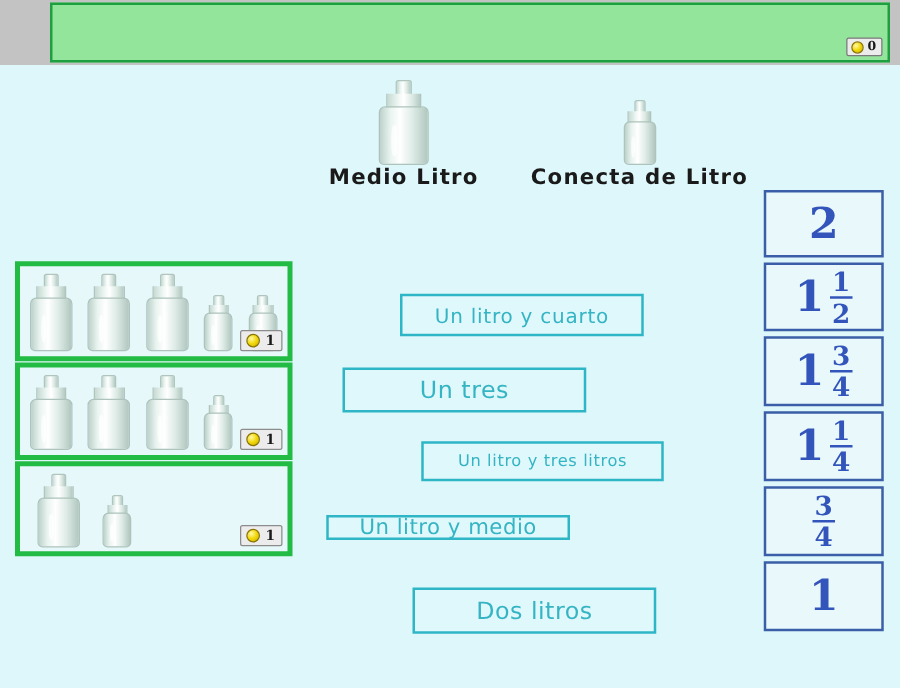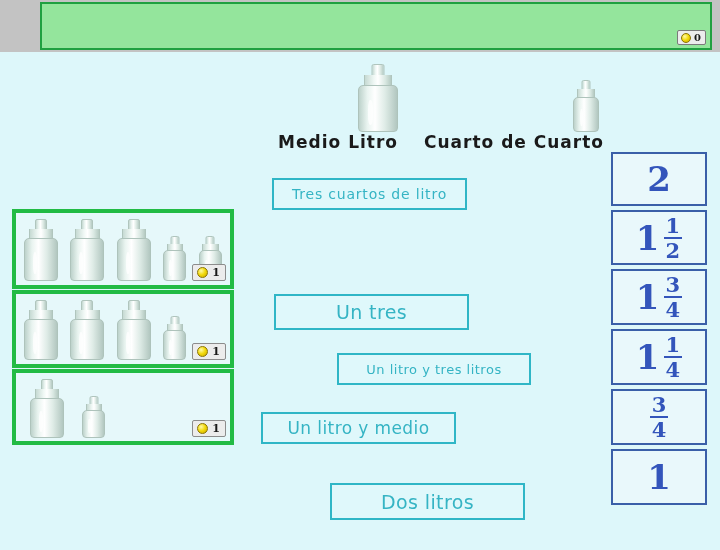--- a/index.html
+++ b/index.html
@@ -124,21 +124,21 @@
     width: 13%;
     top: 32%;
     bottom: 14%;
     background: rgba(255,255,255,0.75);
     border-radius: 40%;
   }
 
   
   .example {
     position: absolute;
-    text-align: right;
+    text-align: center;
   }
   .example-label {
     font-family: "DejaVu Sans", sans-serif;
     font-size: 17px;
     font-weight: bold;
     color: #1a1a1a;
     letter-spacing: 1px;
     white-space: nowrap;
   }
 
@@ -242,21 +242,21 @@
   </div>
 
   <div class="example" style="left:424px; top:28px; width:175px;">
     <div class="bottle" style="width:26px; height:52px;">
       <div class="neck" style="width:9px; height:11px;"></div>
       <div class="shoulder" style="top:9px; height:10px;"></div>
       <div class="body" style="height:35px;">
         <div class="glare"></div>
       </div>
     </div>
-    <div class="example-label">Cuarto de Cuarto</div>
+    <div class="example-label">Conecta de Litro</div>
   </div>
 
   <div class="group-panel" style="left:12px; top:157px; width:222px; height:80px;">
     <div class="group-bottles" style="left:8px; top:6px;">
       <div class="bottle" style="width:34px; height:62px; margin-right:8px;">
         <div class="neck" style="width:12px; height:12px;"></div>
         <div class="shoulder" style="top:10px; height:12px;"></div>
         <div class="body" style="height:43px;">
           <div class="glare"></div>
         </div>
@@ -349,38 +349,38 @@
           <div class="glare"></div>
         </div>
       </div>
     </div>
     <div class="group-badge">
       <span class="coin"></span>
       <span class="coin-count">1</span>
     </div>
   </div>
 
-  <div class="word-box" style="left:272px; top:126px; width:195px; height:32px; font-size:14px; letter-spacing:0.8px;">
-    <span>Tres cuartos de litro</span>
-  </div>
-
+
+  <div class="word-box" style="left:320px; top:183px; width:195px; height:34px; font-size:16px; letter-spacing:0.6px;">
+    <span>Un litro y cuarto</span>
+  </div>
 
   <div class="word-box" style="left:274px; top:242px; width:195px; height:36px; font-size:19px; letter-spacing:0.4px;">
     <span>Un tres</span>
   </div>
 
   <div class="word-box" style="left:337px; top:301px; width:194px; height:32px; font-size:13px; letter-spacing:0.5px;">
     <span>Un litro y tres litros</span>
   </div>
 
-  <div class="word-box" style="left:261px; top:360px; width:195px; height:32px; font-size:17px; letter-spacing:0.4px;align-items:center;">
+  <div class="word-box" style="left:261px; top:360px; width:195px; height:20px; font-size:17px; letter-spacing:0.4px;align-items:center;">
     <span>Un litro y medio</span>
   </div>
 
-  <div class="word-box" style="left:330px; top:418px; width:195px; height:37px; font-size:19px; letter-spacing:0.4px;margin-top:13px;">
+  <div class="word-box" style="left:330px; top:418px; width:195px; height:37px; font-size:19px; letter-spacing:0.4px;">
     <span>Dos litros</span>
   </div>
 
   <div class="fraction-box" style="left:611px; top:100px; width:96px; height:54px;">
     <span class="whole-num">2</span>
   </div>
 
   <div class="fraction-box" style="left:611px; top:158px; width:96px; height:55px;">
     <span class="whole-num">1</span>
     <span class="frac big">

